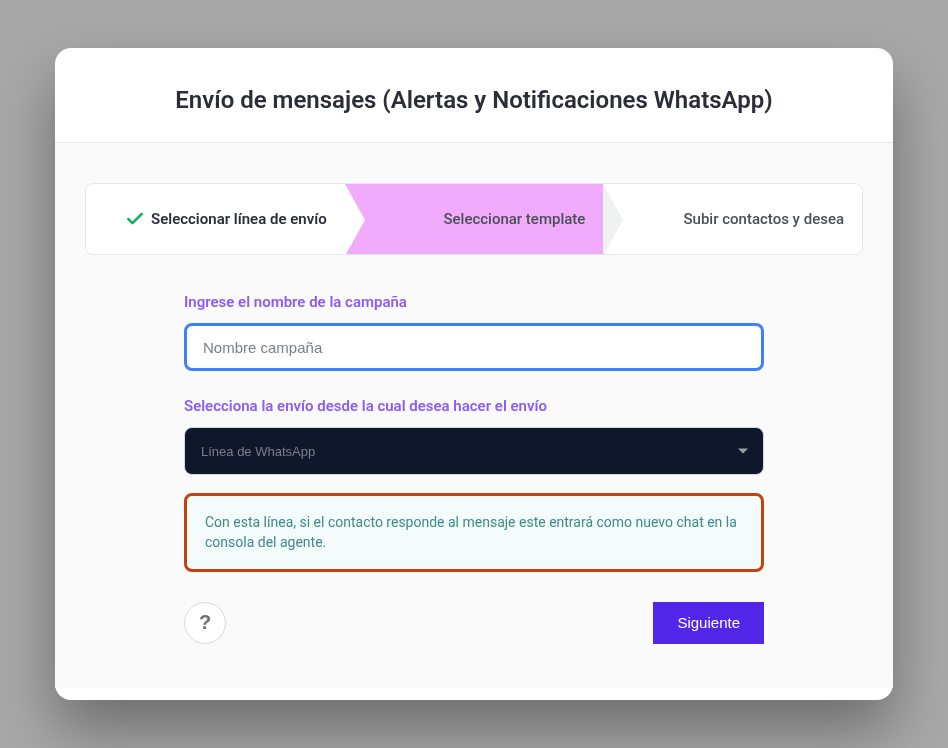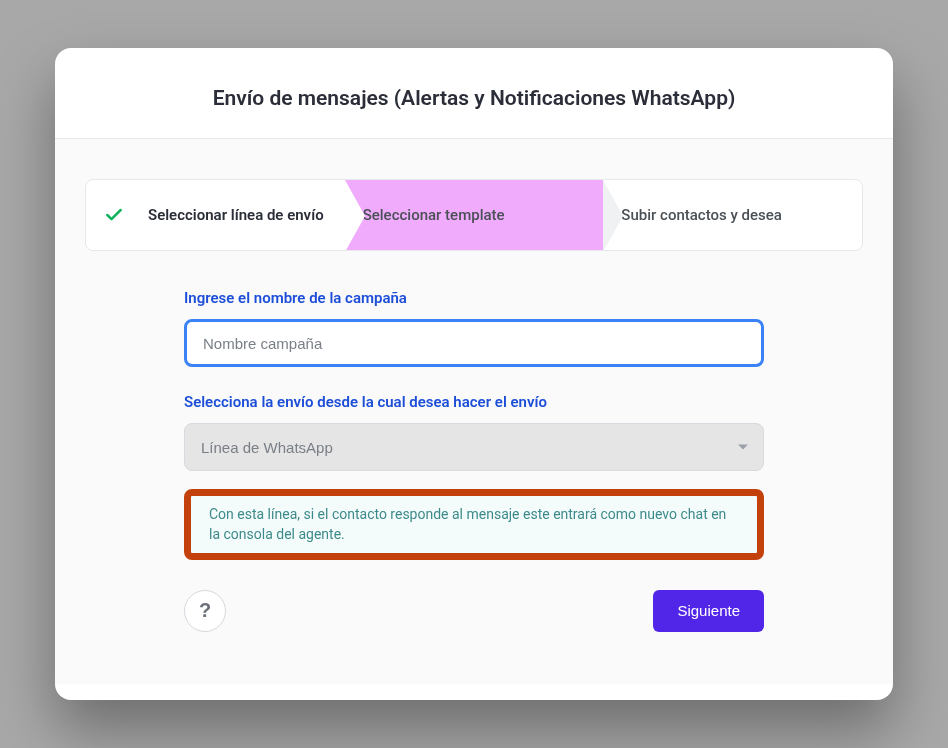--- a/index.html
+++ b/index.html
@@ -23,21 +23,21 @@
       border-radius: 16px;
       box-shadow: 0 30px 60px rgba(0,0,0,0.35);
       overflow: hidden;
       position: relative;
     }
     .header {
       padding: 38px 40px 28px 40px;
       text-align: center;
     }
     .header h1 {
-      font-size: 21px;
+      font-size: 24px;
       font-weight: 600;
       color: #2b2e38;
     }
     .divider {
       height: 1px;
       background: #e5e7eb;
     }
     .content-area {
       background: #fafafb;
       padding: 40px 30px 0 30px;
@@ -50,22 +50,22 @@
       border-radius: 8px;
       display: flex;
       align-items: stretch;
       height: 72px;
       overflow: hidden;
     }
     .step {
       flex: 1;
       display: flex;
       align-items: center;
-      justify-content: flex-start;
-      gap: 24px;
+      justify-content: flex-end;
+      gap: 6px;
       font-size: 15px;
       font-weight: 600;
       color: #2b2e38;
       position: relative;
       padding: 0 18px;
     }
     .step.active {
       background: #f0abfc;
       color: #4b5056;
       font-weight: 500;
@@ -101,21 +101,21 @@
       color: #10b45e;
       flex-shrink: 0;
     }
     .form-area {
       max-width: 580px;
       margin: 38px auto 0 auto;
     }
     .field-label {
       font-size: 15px;
       font-weight: 600;
-      color: #1d4ed8;
+      color: #8b5cf6;
       margin-bottom: 12px;
     }
     .text-input {
       width: 100%;
       height: 48px;
       border: 3px solid #3b82f6;
       border-radius: 8px;
       padding: 0 16px;
       font-size: 15px;
       color: #2b2e38;
@@ -129,44 +129,44 @@
     .select-wrapper {
       position: relative;
       margin-bottom: 18px;
     }
     .select-input {
       width: 100%;
       height: 48px;
       border: 1px solid #d7d9de;
       border-radius: 8px;
       padding: 0 44px 0 16px;
-      font-size: 15px;
+      font-size: 13px;
       color: #7a7f87;
-      background: #e5e5e5;
+      background: #0f172a;
       appearance: none;
       cursor: pointer;
       outline: none;
     }
     .select-caret {
       position: absolute;
       right: 16px;
       top: 50%;
       transform: translateY(-50%);
       width: 0;
       height: 0;
       border-left: 5px solid transparent;
       border-right: 5px solid transparent;
       border-top: 5px solid #9ca0a8;
       pointer-events: none;
     }
     .info-box {
-      border: 7px solid #c2410c;
+      border: 3px solid #c2410c;
       background: #f4fbfb;
       border-radius: 8px;
-      padding: 8px 18px;
+      padding: 16px 18px;
       font-size: 14px;
       color: #3d8a8a;
       line-height: 1.45;
       margin-bottom: 30px;
     }
     .footer-row {
       display: flex;
       align-items: center;
       justify-content: space-between;
     }
@@ -181,21 +181,21 @@
       justify-content: center;
       cursor: pointer;
       font-size: 20px;
       color: #6b7078;
       font-weight: 600;
     }
     .next-button {
       background: #5226e8;
       color: #ffffff;
       border: none;
-      border-radius: 6px;
+      border-radius: 0;
       height: 42px;
       padding: 0 24px;
       font-size: 15px;
       font-weight: 500;
       cursor: pointer;
     }
     .step span {
       white-space: nowrap;
     }
     .card-right-tick {

